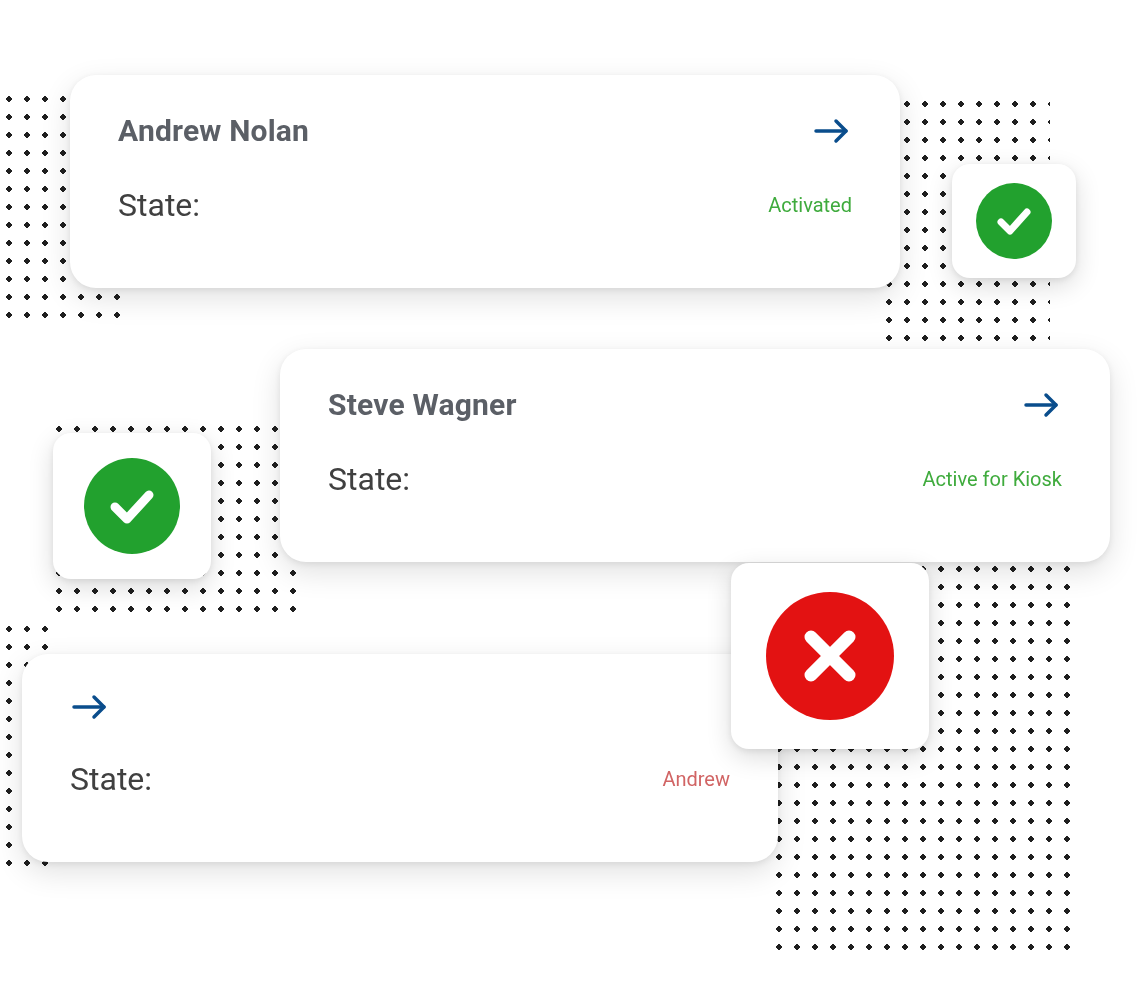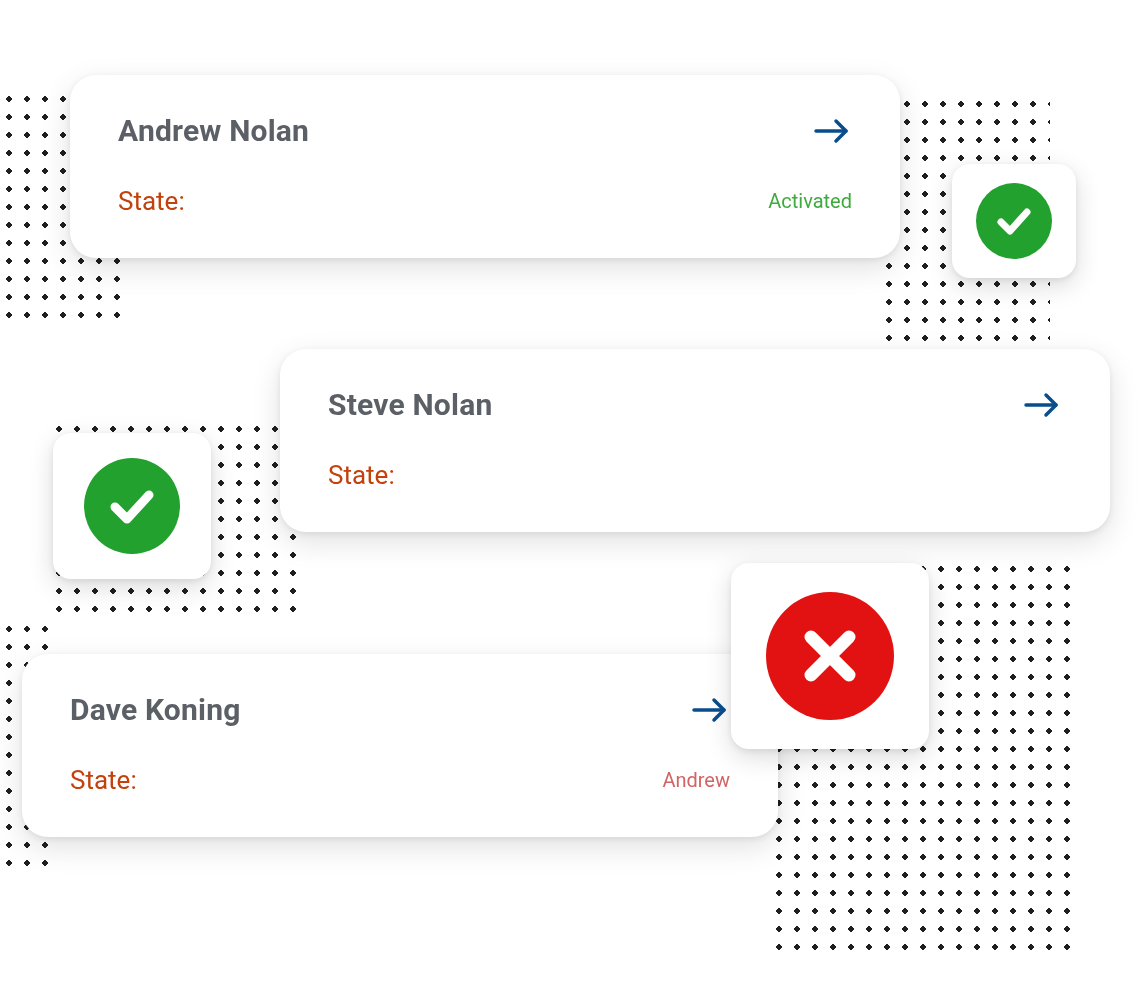--- a/index.html
+++ b/index.html
@@ -23,21 +23,21 @@
     background-image: radial-gradient(#1f1f1f 2.6px, transparent 2.6px);
     background-size: 18px 18px;
     z-index: 0;
   }
 
   .card {
     position: absolute;
     background: #ffffff;
     border-radius: 26px;
     box-shadow: 0 10px 30px rgba(0,0,0,0.12), 0 2px 6px rgba(0,0,0,0.08);
-    padding: 38px 48px 42px 48px;
+    padding: 38px 48px 64px 48px;
     z-index: 2;
   }
   .card .top-row {
     display: flex;
     align-items: center;
     justify-content: space-between;
   }
   .card .name {
     font-size: 30px;
     font-weight: 700;
@@ -48,23 +48,23 @@
     color: #0a4d8c;
     display: inline-flex;
   }
   .card .bottom-row {
     display: flex;
     align-items: center;
     justify-content: space-between;
     margin-top: 38px;
   }
   .card .state-label {
-    font-size: 26px;
+    font-size: 32px;
     font-weight: 400;
-    color: #c2410c;
+    color: #404040;
   }
   .card .state-value {
     font-size: 20px;
     font-weight: 400;
   }
   .state-green { color: #3fab3d; }
   .state-red   { color: #d16464; }
 
   .badge {
     position: absolute;
@@ -115,44 +115,44 @@
   <div class="badge" style="left:952px; top:164px; width:124px; height:114px;">
     <div class="badge-circle check-bg" style="width:76px; height:76px;">
       <svg width="46" height="46" viewBox="0 0 46 46" fill="none" stroke="#ffffff" stroke-width="7" stroke-linecap="round" stroke-linejoin="round">
         <polyline points="10,24 19,33 36,14"></polyline>
       </svg>
     </div>
   </div>
 
   <div class="card" style="left:280px; top:349px; width:830px;">
     <div class="top-row">
-      <div class="name">Steve Nolan</div>
+      <div class="name">Steve Wagner</div>
       <span class="arrow">
         <svg width="40" height="30" viewBox="0 0 40 30" fill="none" stroke="currentColor" stroke-width="3.5" stroke-linecap="round" stroke-linejoin="round">
           <line x1="4" y1="15" x2="34" y2="15"></line>
           <polyline points="24,5 34,15 24,25"></polyline>
         </svg>
       </span>
     </div>
     <div class="bottom-row">
       <div class="state-label">State:</div>
+      <div class="state-value state-green">Active for Kiosk</div>
     </div>
   </div>
 
   <div class="badge" style="left:53px; top:433px; width:158px; height:146px;">
     <div class="badge-circle check-bg" style="width:96px; height:96px;">
       <svg width="58" height="58" viewBox="0 0 58 58" fill="none" stroke="#ffffff" stroke-width="9" stroke-linecap="round" stroke-linejoin="round">
         <polyline points="12,30 24,42 46,18"></polyline>
       </svg>
     </div>
   </div>
 
   <div class="card" style="left:22px; top:654px; width:756px;">
     <div class="top-row">
-      <div class="name">Dave Koning</div>
       <span class="arrow">
         <svg width="40" height="30" viewBox="0 0 40 30" fill="none" stroke="currentColor" stroke-width="3.5" stroke-linecap="round" stroke-linejoin="round">
           <line x1="4" y1="15" x2="34" y2="15"></line>
           <polyline points="24,5 34,15 24,25"></polyline>
         </svg>
       </span>
     </div>
     <div class="bottom-row">
       <div class="state-label">State:</div>
       <div class="state-value state-red">Andrew</div>

